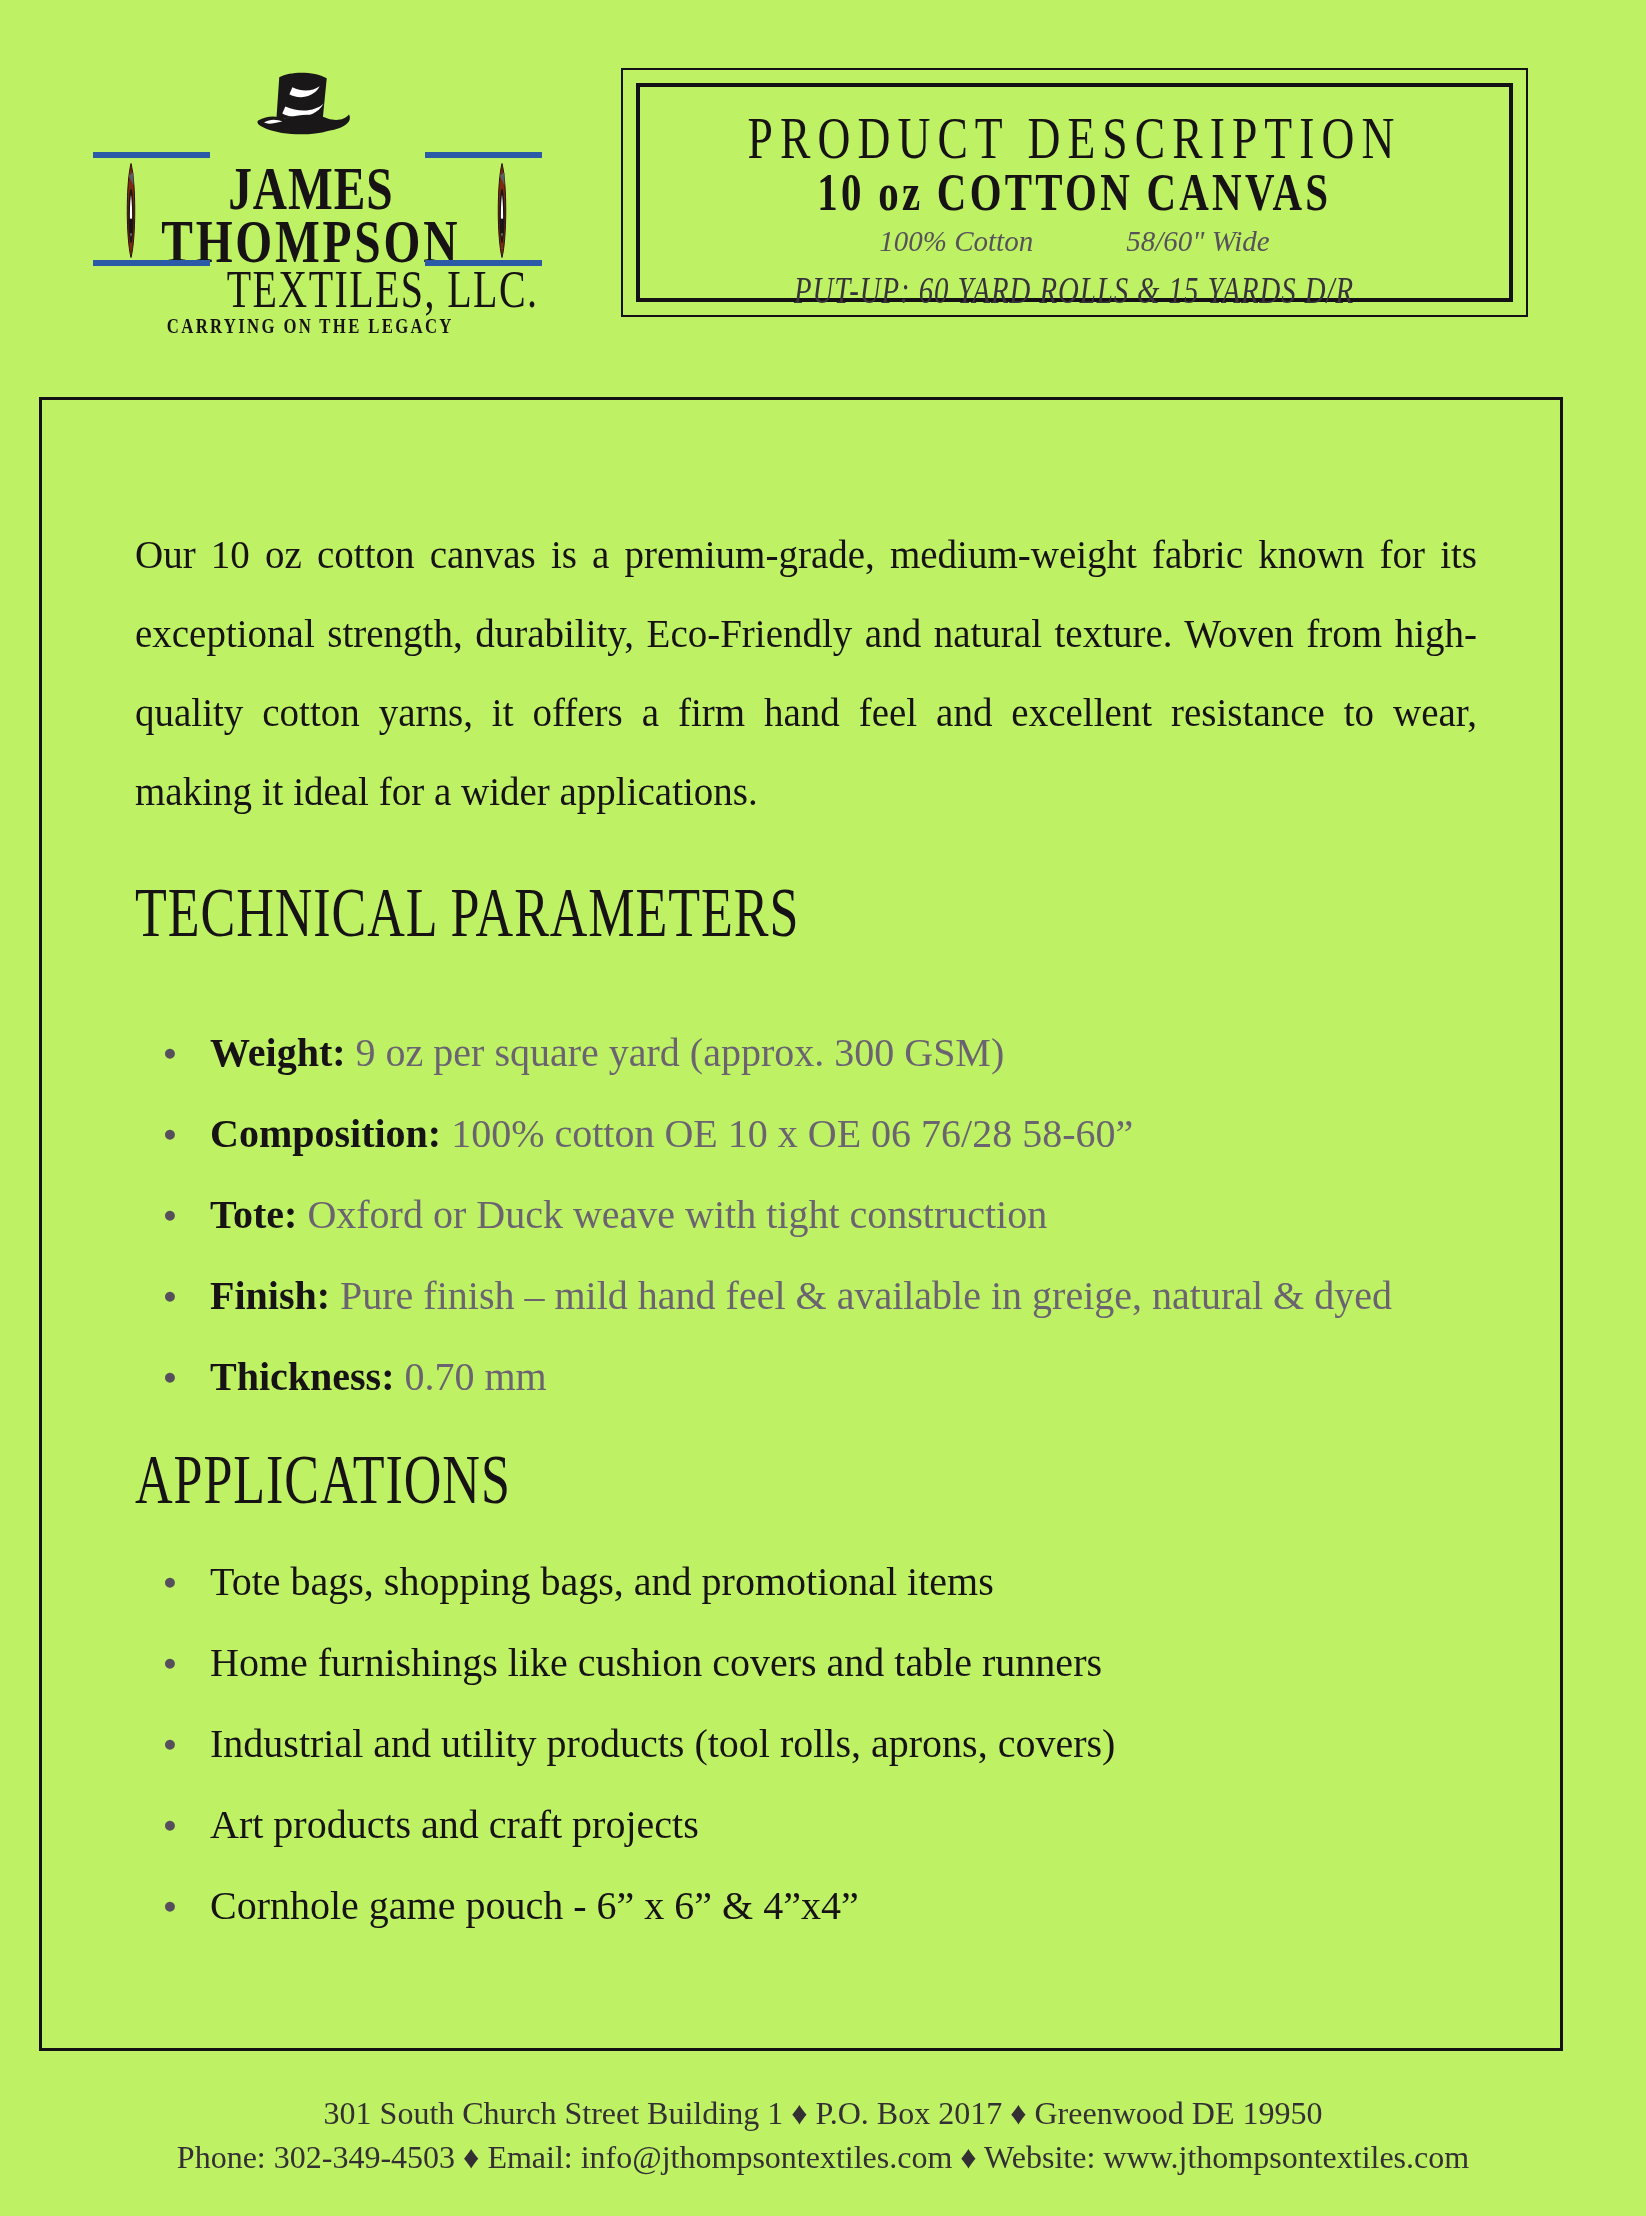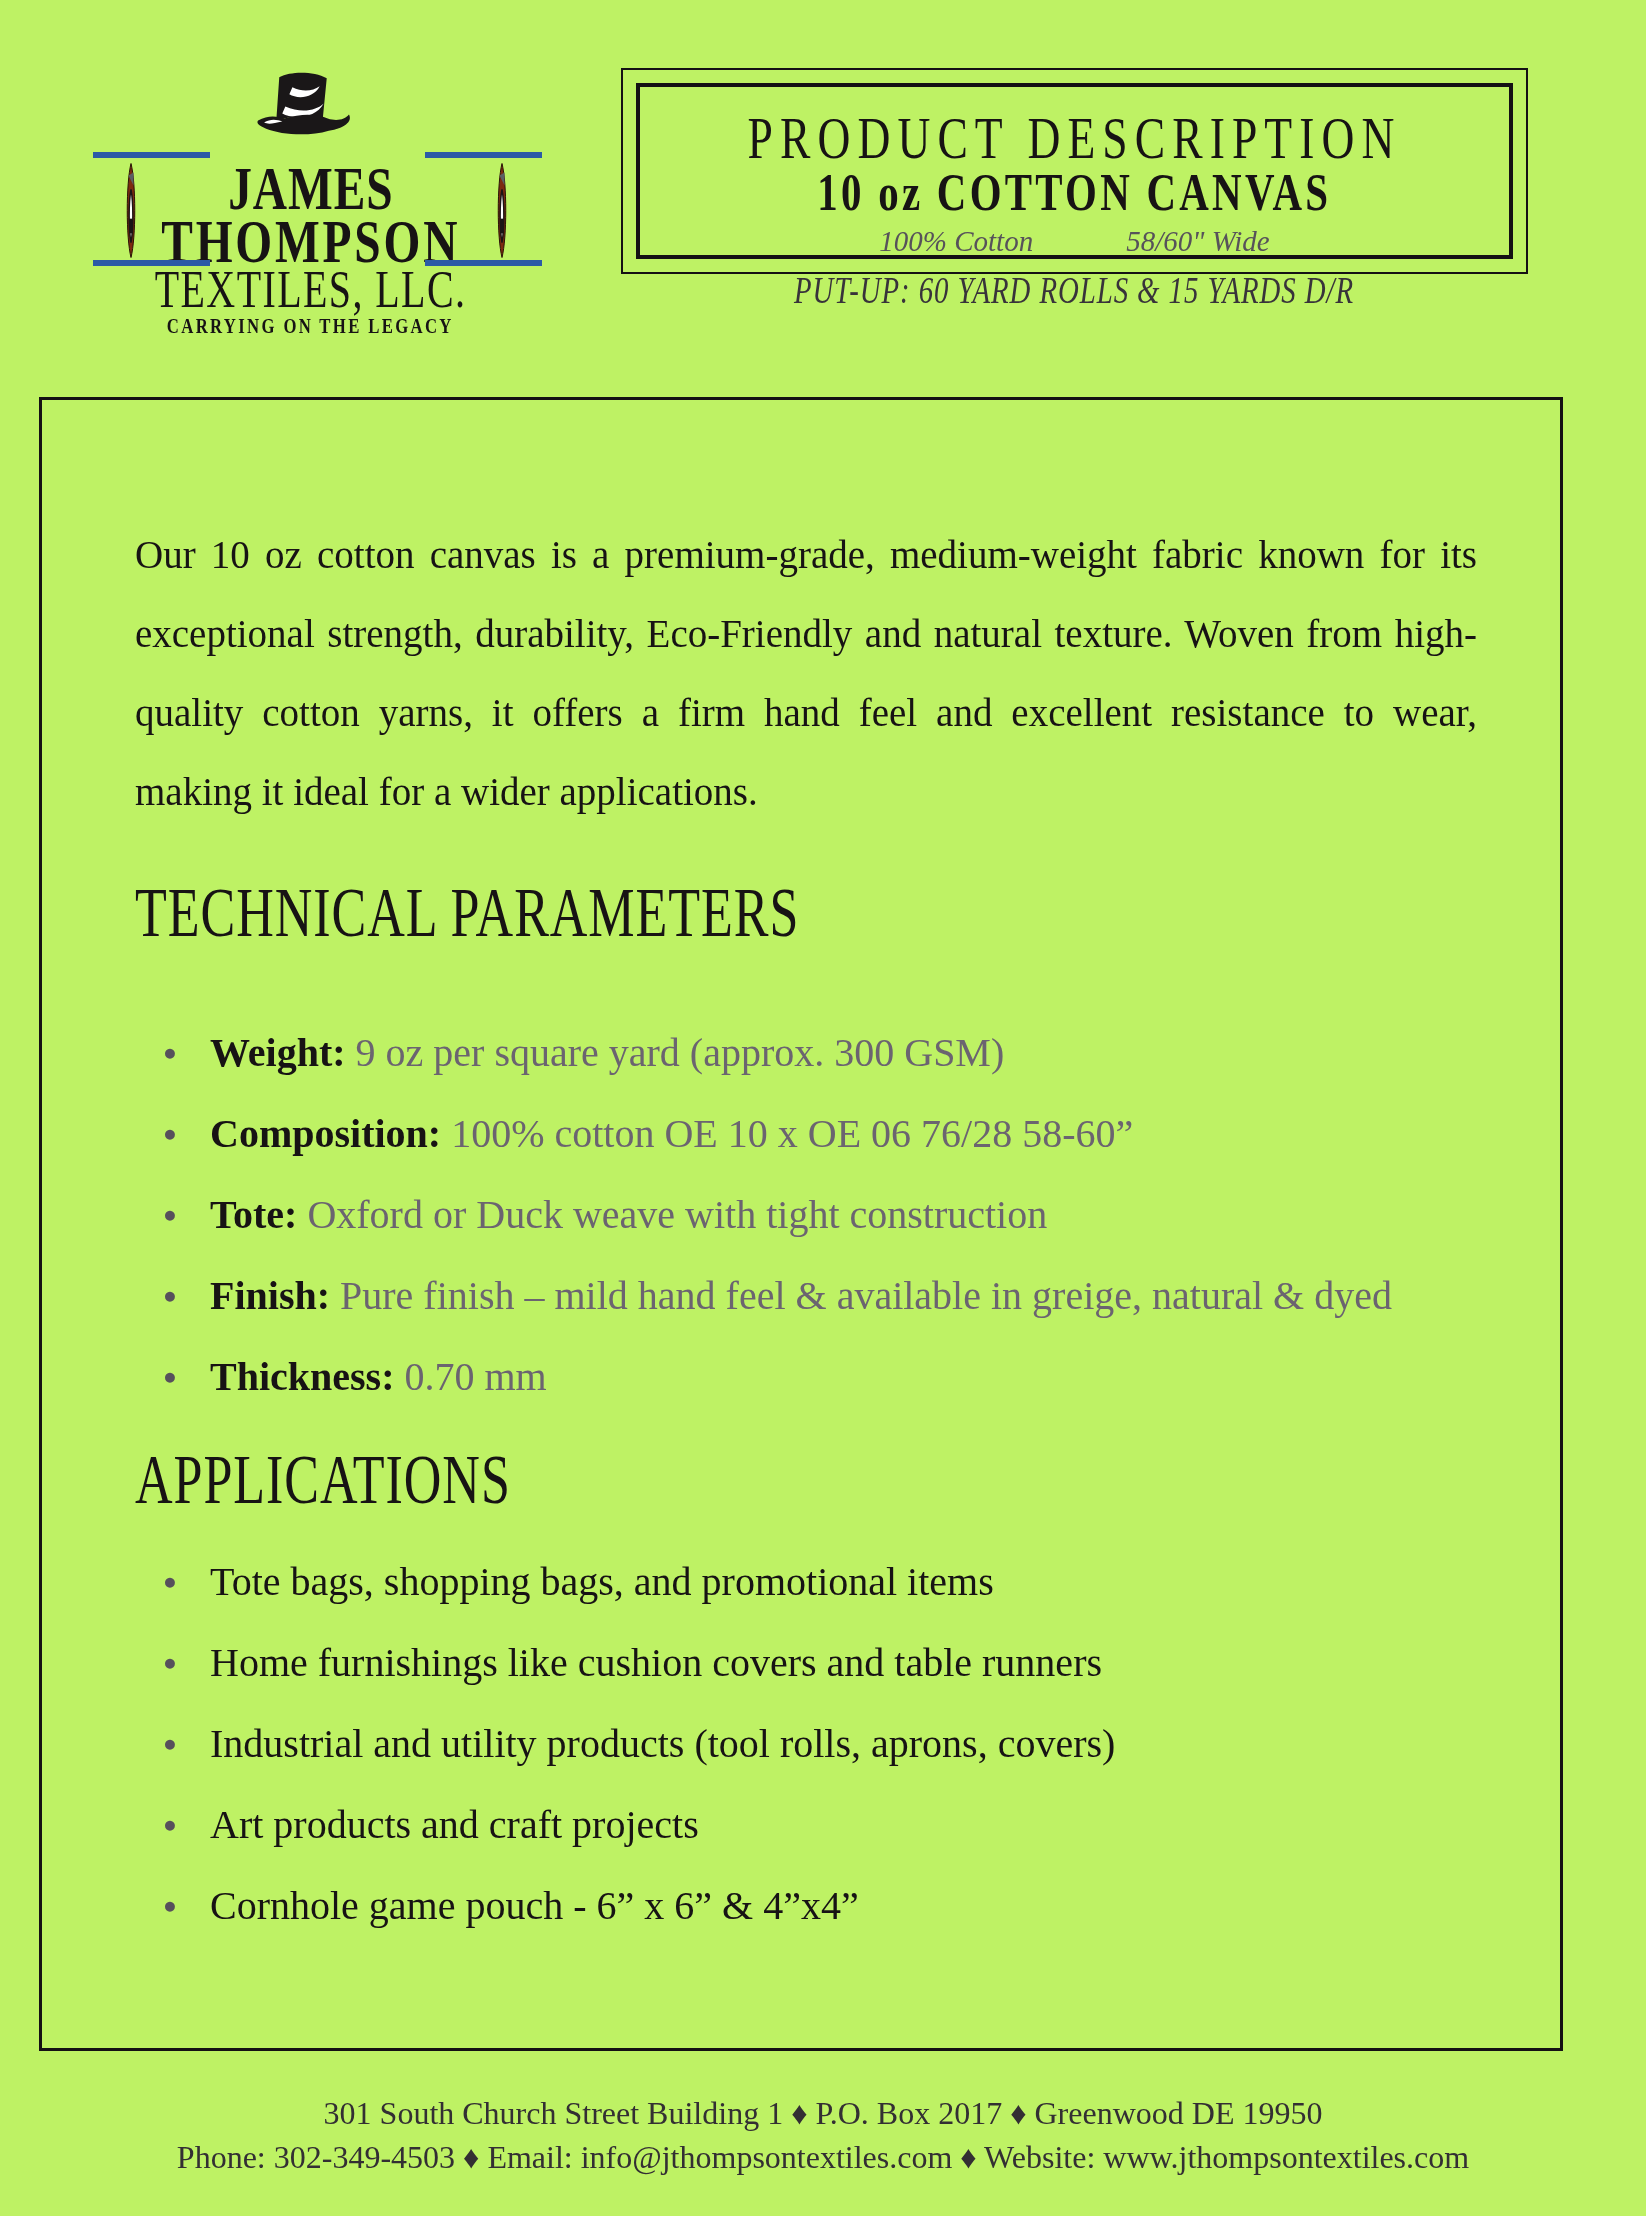--- a/index.html
+++ b/index.html
@@ -15,25 +15,25 @@
   .logo{position:absolute;left:71px;top:65px;width:479px;height:282px;}
   .hat{position:absolute;left:182px;top:5px;width:101px;height:81px;}
   .rule{position:absolute;width:117px;height:5.5px;background:#2b5ba6;}
   .rule-tl{left:21.7px;top:87px;}  .rule-tr{left:354px;top:87px;}
   .rule-bl{left:21.7px;top:195px;}  .rule-br{left:354px;top:195px;}
   .shuttle{position:absolute;top:97px;width:16px;height:97px;}
   .shuttle-left{left:52px;}  .shuttle-right{left:423px;}
   .logo-line{position:absolute;left:0;width:100%;text-align:center;line-height:1;}
   .logo-james{top:93px;font-size:51px;font-weight:600;letter-spacing:1px;}
   .logo-thompson{top:146px;font-size:51px;font-weight:600;letter-spacing:3px;}
-  .logo-textiles{top:198px;font-size:43px;letter-spacing:1.5px;}
+  .logo-textiles{top:198px;font-size:43px;letter-spacing:1.5px;text-align:right;}
   .logo-tagline{top:250px;font-size:18px;letter-spacing:2.5px;font-weight:600;}
 
   
-  .pd-box{position:absolute;left:621px;top:68px;width:907px;height:206px;
+  .pd-box{position:absolute;left:621px;top:68px;width:907px;height:249px;
           border:2.5px solid #141114;box-sizing:border-box;}
   .pd-inner{position:absolute;left:13px;top:13px;right:13px;bottom:13px;
             border:4.5px solid #141114;text-align:center;}
   .pd-title{margin-top:21px;font-size:49px;letter-spacing:7.6px;line-height:1;}
   .pd-subtitle{margin-top:9px;font-size:44px;font-weight:bold;letter-spacing:3.5px;line-height:1;}
   .pd-specs{margin-top:17px;display:flex;justify-content:center;gap:93px;
             font-style:italic;font-size:29px;color:#57525a;line-height:1;}
   .pd-putup{margin-top:15px;font-style:italic;font-size:31px;color:#38333a;
             letter-spacing:1px;line-height:1;}
 

